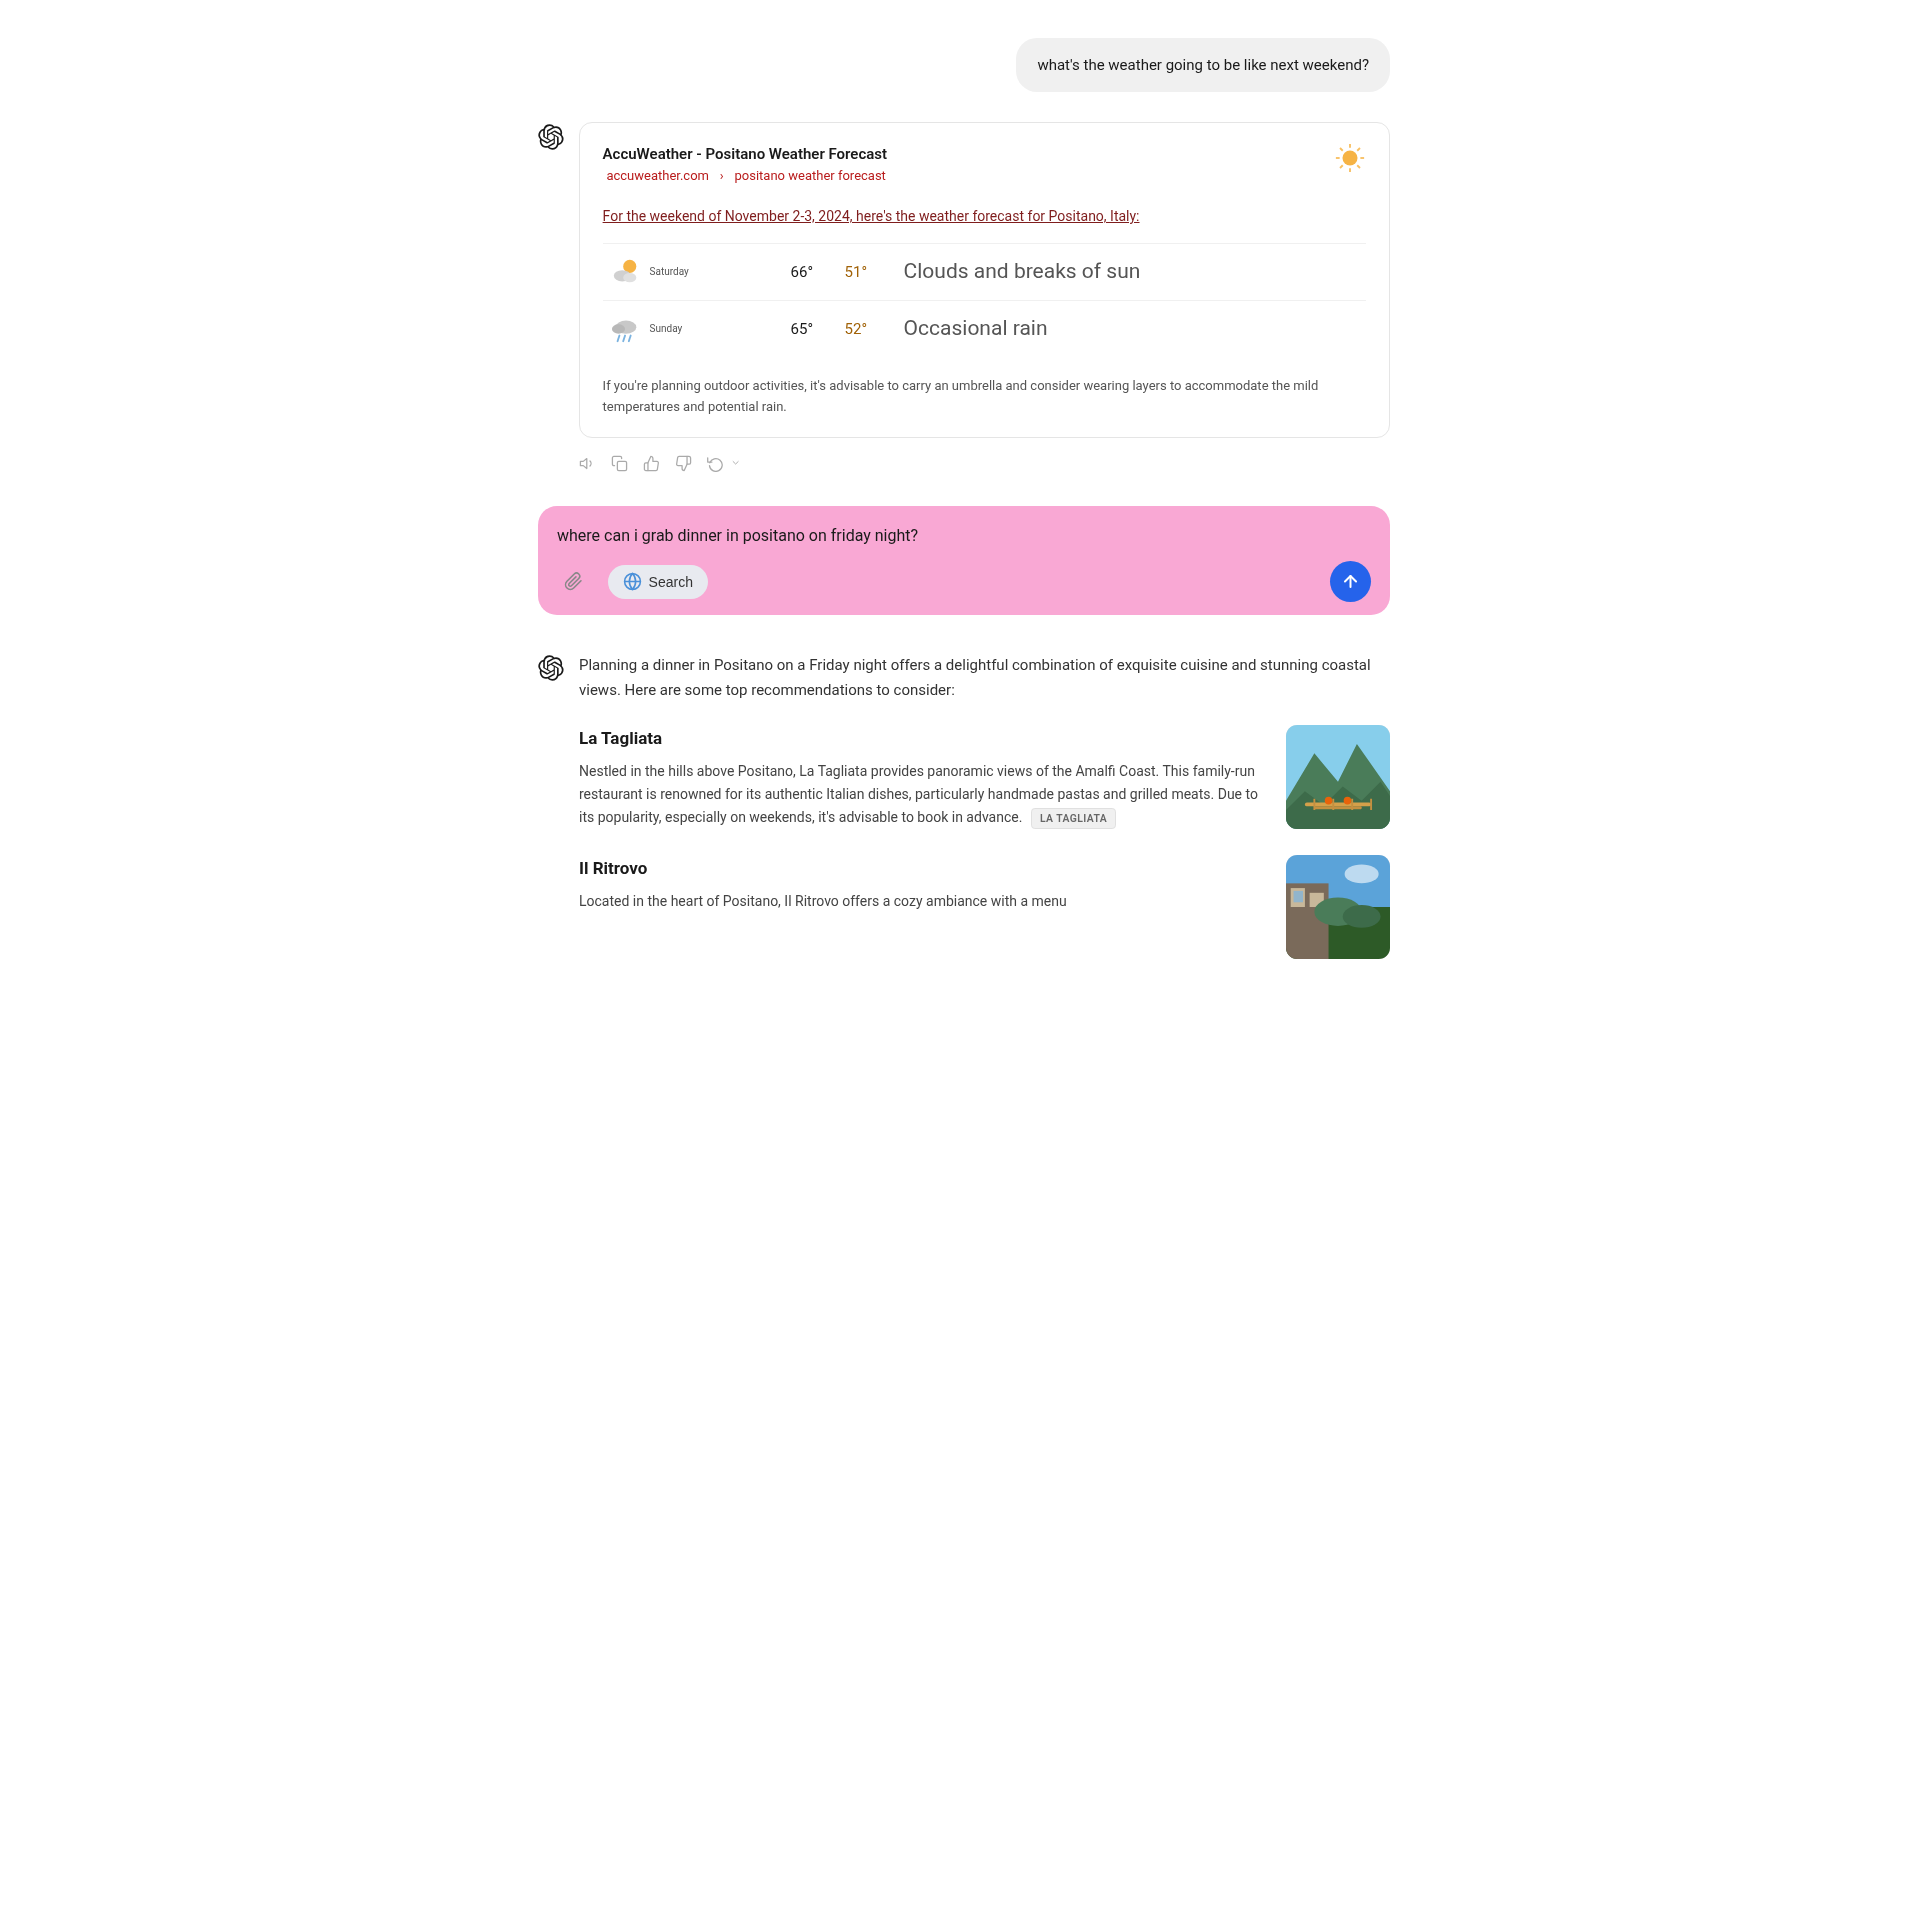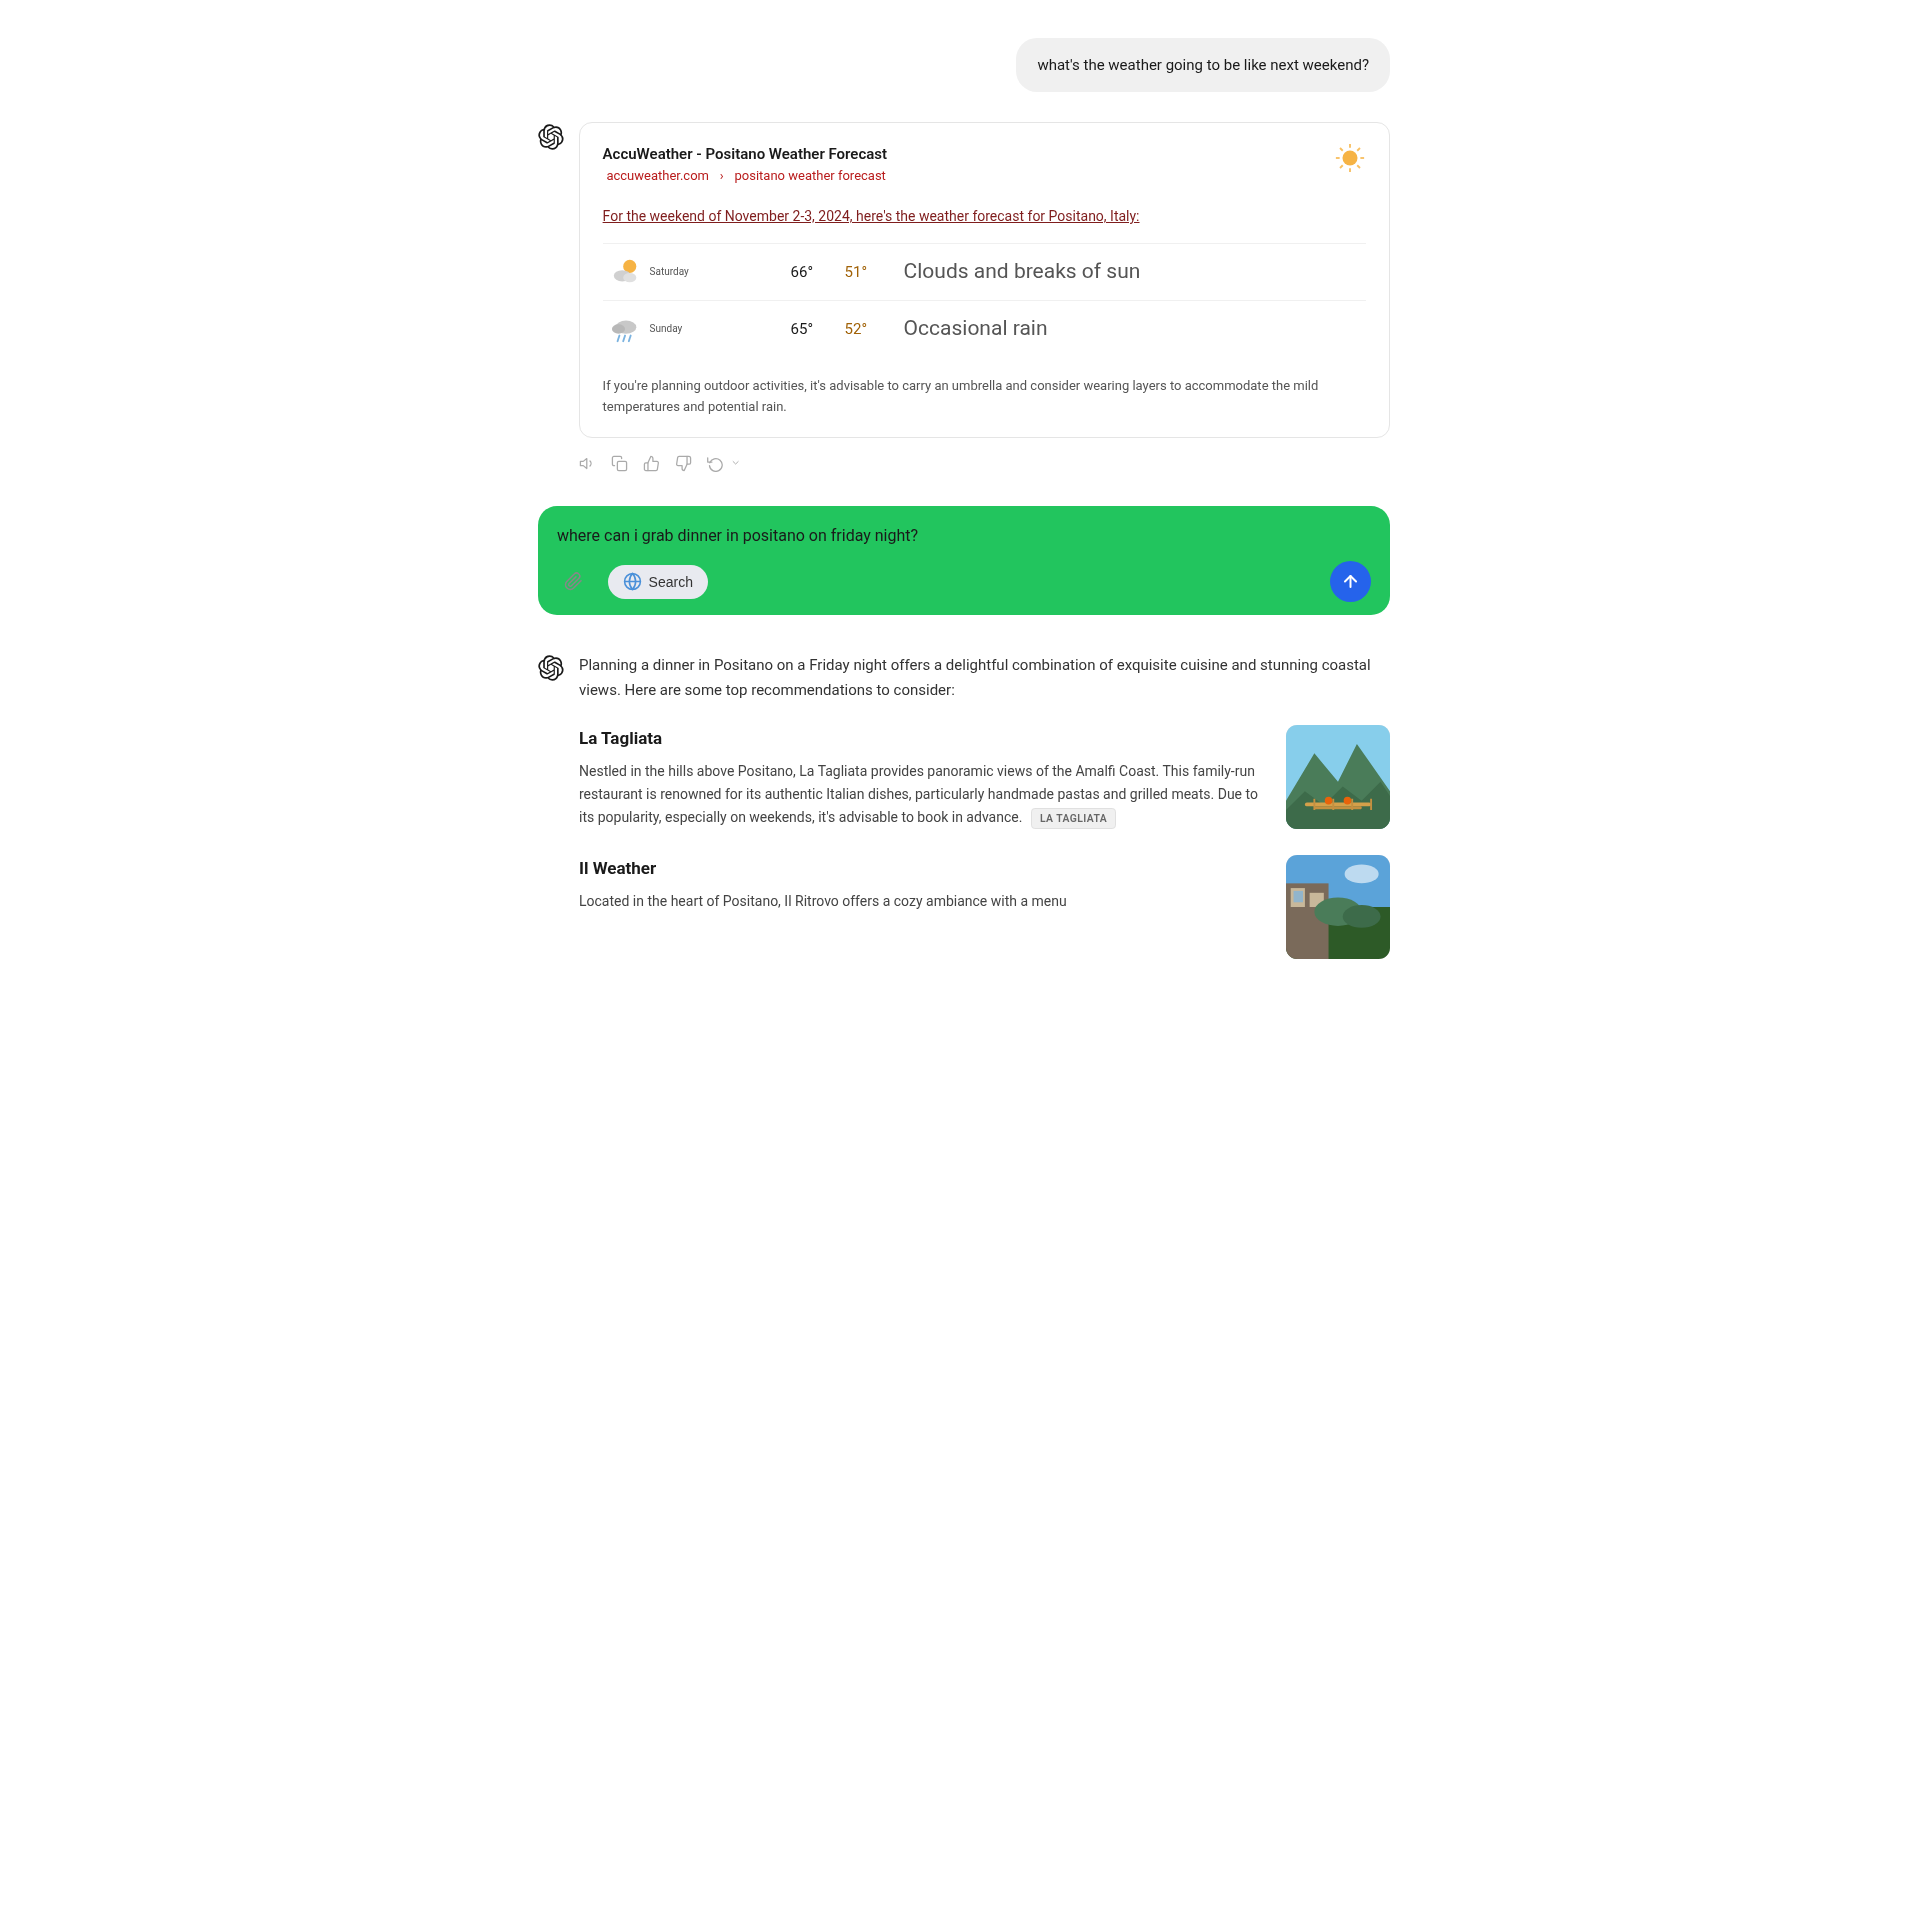--- a/index.html
+++ b/index.html
@@ -132,21 +132,21 @@
       cursor: pointer;
       color: #aaa;
       font-size: 17px;
       display: flex;
       align-items: center;
       gap: 3.8px;
     }
 
     
     .input-container {
-      background: #22c55e;
+      background: #f9a8d4;
       border-radius: 19px;
       padding: 17px 19px 13px 19px;
       margin: 19px 0 38px 0;
     }
     .input-text {
       font-size: 16px;
       color: #1a1a1a;
       margin-bottom: 13px;
       outline: none;
       background: transparent;
@@ -444,21 +444,21 @@
           <line x1="90" y1="78" x2="90" y2="90" stroke="#c49040" stroke-width="2"></line>
 
           <circle cx="45" cy="80" r="4" fill="#e8630a"></circle>
           <circle cx="65" cy="80" r="4" fill="#e8630a"></circle>
         </svg>
       </div>
     </div>
 
     <div class="restaurant-card">
       <div class="restaurant-info">
-        <div class="restaurant-name">Il Weather</div>
+        <div class="restaurant-name">Il Ritrovo</div>
         <div class="restaurant-desc">Located in the heart of Positano, Il Ritrovo offers a cozy ambiance with a menu</div>
       </div>
       <div class="restaurant-image">
         
         <svg viewBox="0 0 110 110" xmlns="http://www.w3.org/2000/svg">
           <rect width="110" height="55" fill="#5ba3d9"></rect>
           <rect y="55" width="110" height="55" fill="#2d5a27"></rect>
 
           <rect x="0" y="30" width="45" height="80" fill="#7a6a5a"></rect>
           <rect x="5" y="35" width="15" height="20" fill="#c8b89a"></rect>

